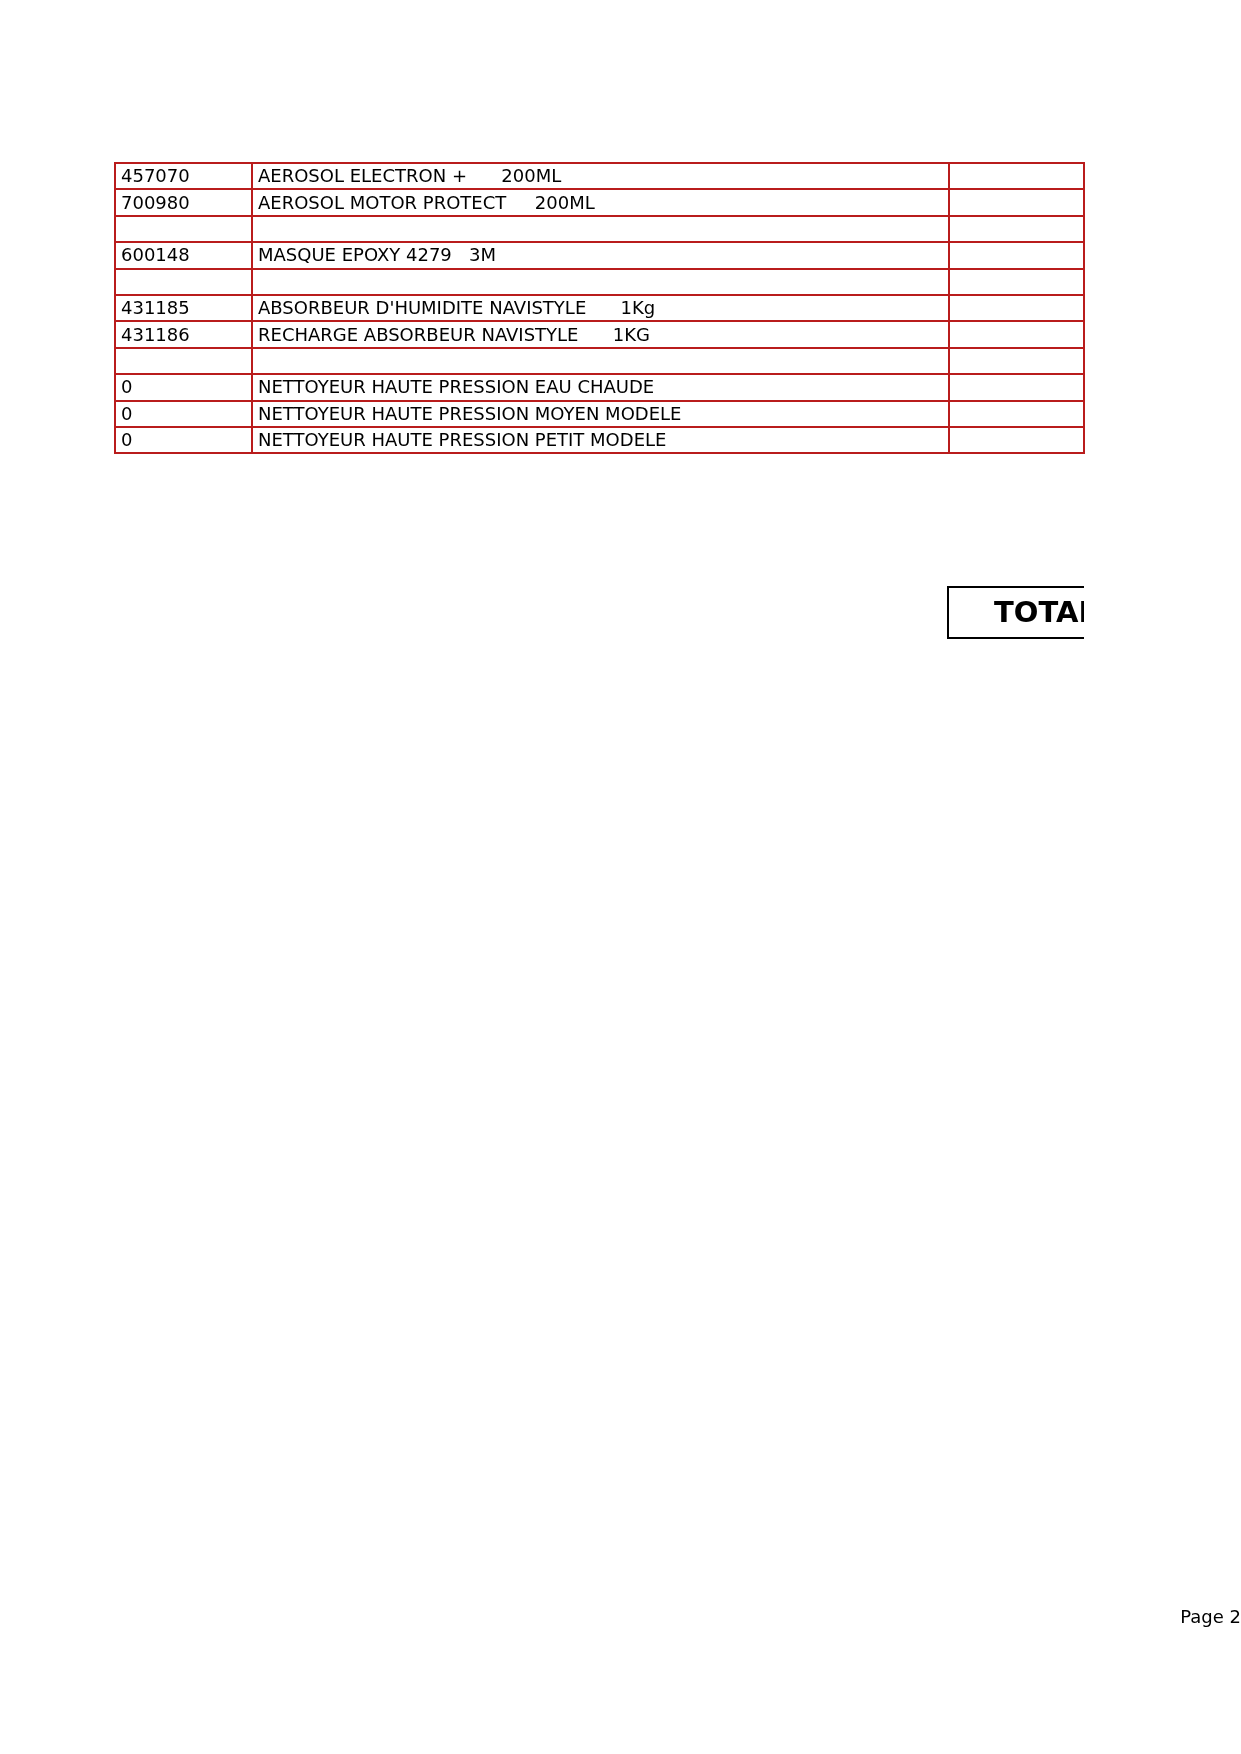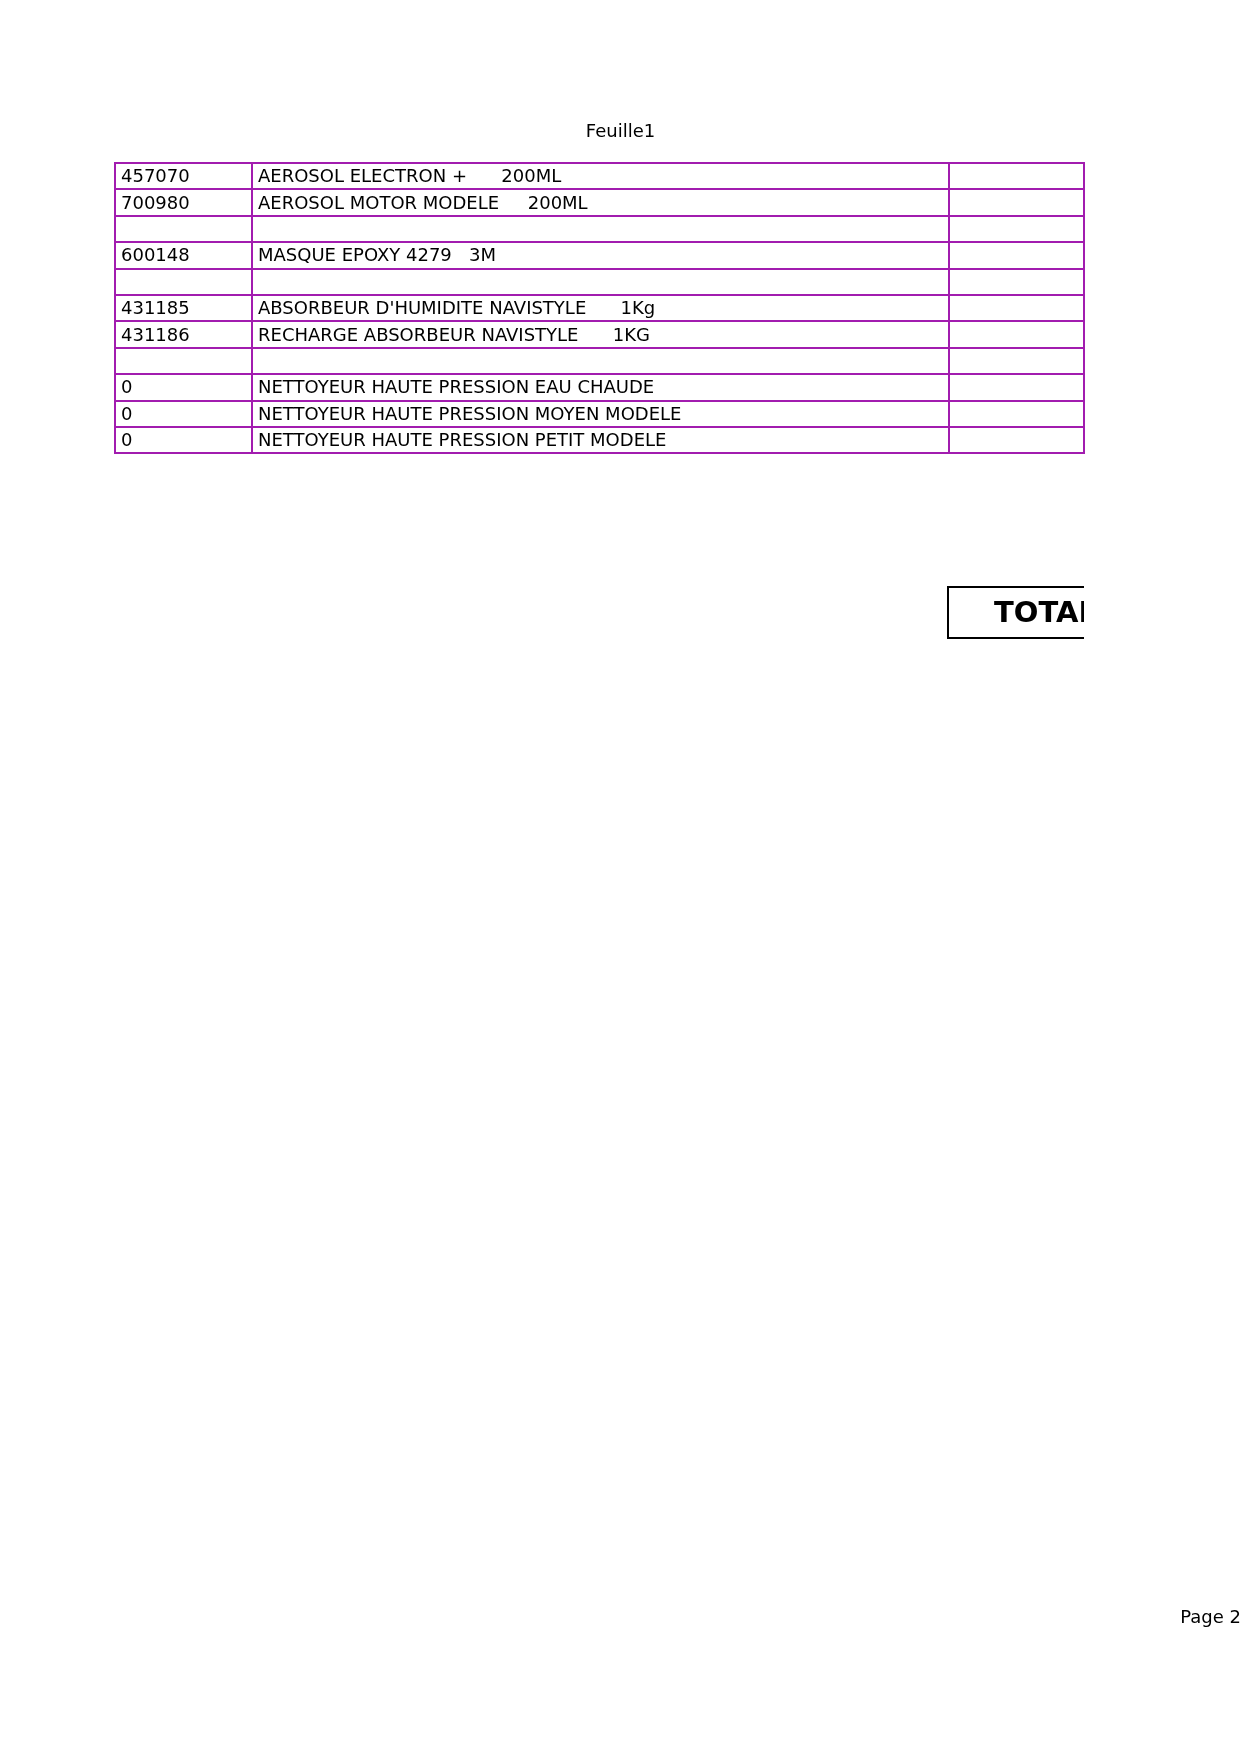--- a/index.html
+++ b/index.html
@@ -26,21 +26,21 @@
     top: 162px;
     left: 114px;
     width: 969px;
     border-collapse: collapse;
     table-layout: fixed;
   }
   table.products col.c-code { width: 137px; }
   table.products col.c-desc { width: 697px; }
   table.products col.c-qty  { width: 135px; }
   table.products td {
-    border: 2px solid #a21caf;
+    border: 2px solid #b91c1c;
     height: 24.4px;
     padding: 0 0 0 5px;
     font-size: 18px;
     line-height: 24px;
     vertical-align: middle;
     white-space: pre;
     overflow: hidden;
   }
   .total-box {
     position: absolute;
@@ -70,37 +70,36 @@
     text-align: right;
     font-size: 18px;
     line-height: 22px;
   }
 </style>
 </head>
 <body>
 
 <div class="page">
 
-  <div class="sheet-title">Feuille1</div>
 
   <table class="products">
     <colgroup>
       <col class="c-code">
       <col class="c-desc">
       <col class="c-qty">
     </colgroup>
     <tbody>
       <tr>
         <td>457070</td>
         <td>AEROSOL ELECTRON +      200ML</td>
         <td></td>
       </tr>
       <tr>
         <td>700980</td>
-        <td>AEROSOL MOTOR MODELE     200ML</td>
+        <td>AEROSOL MOTOR PROTECT     200ML</td>
         <td></td>
       </tr>
       <tr>
         <td></td>
         <td></td>
         <td></td>
       </tr>
       <tr>
         <td>600148</td>
         <td>MASQUE EPOXY 4279   3M</td>

